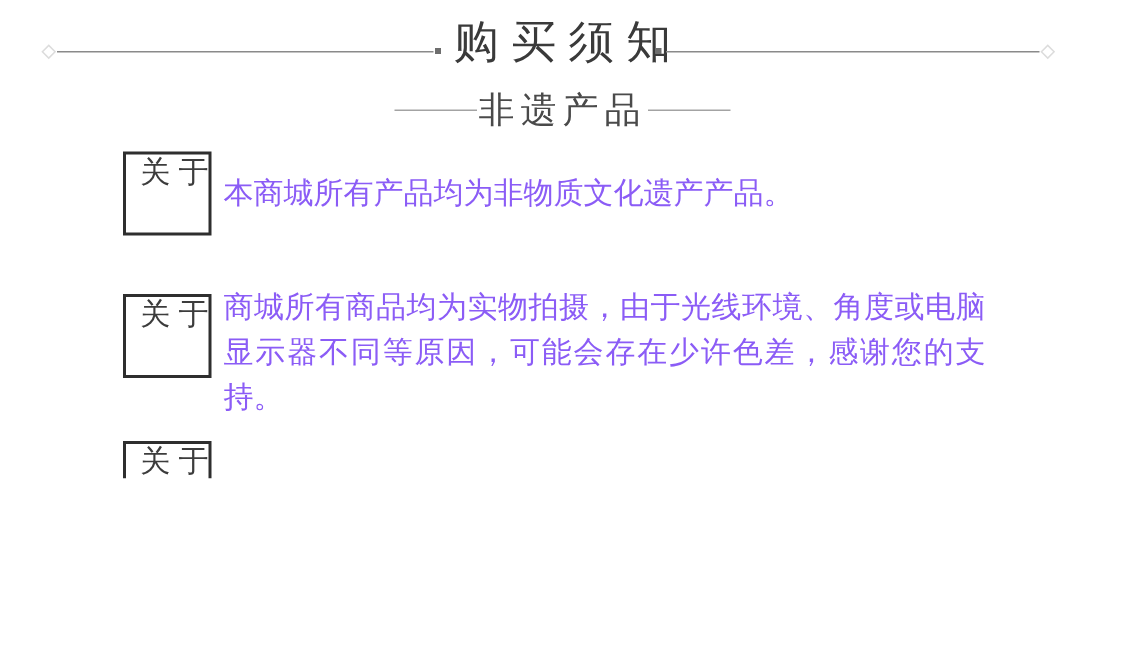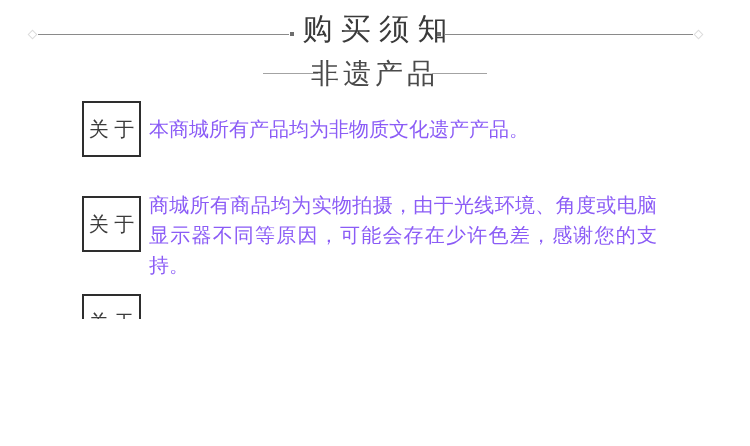--- a/index.html
+++ b/index.html
@@ -51,21 +51,21 @@
   .end-mark.left  { left: 29px; }
   .end-mark.right { left: 695px; }
 
   
   .page-subtitle {
     position: absolute;
     top: 61px; left: 0;
     width: 100%;
     margin: 0;
     text-align: center;
-    font-size: 28px;
+    font-size: 24px;
     font-weight: 400;
     letter-spacing: 4px;
     line-height: 25px;
     color: #4a4a4a;
   }
   .sub-line {
     position: absolute;
     top: 73px;
     width: 55px; height: 1px;
     background: #a3a3a3;
@@ -85,22 +85,22 @@
   .section.center { align-items: center; }
   .section.start  { align-items: flex-start; }
   .section-gap-1 { margin-top: 39px; }
   .section-gap-2 { margin-top: 14px; }
 
   .label-box {
     flex: none;
     width: 55px; height: 52px;
     border: 2px solid #2e2e2e;
     display: flex;
-    flex-direction: column;
-    justify-content: center;
+    flex-direction: row;
+    justify-content: flex-end;
     gap: 1px;
   }
   .label-line {
     text-align: center;
     font-size: 20px;
     line-height: 25px;
     color: #3c3c3c;
     white-space: pre;
   }
 

